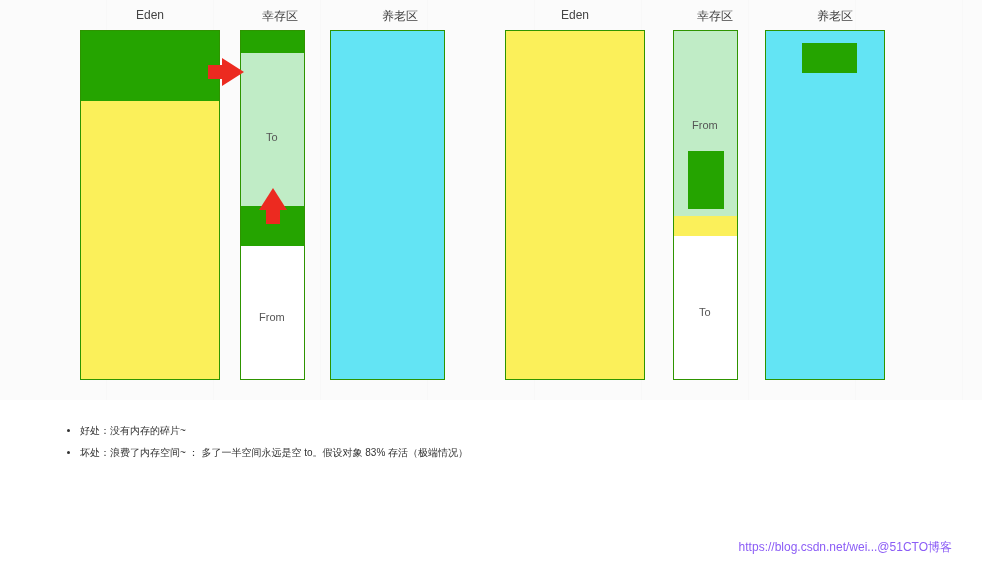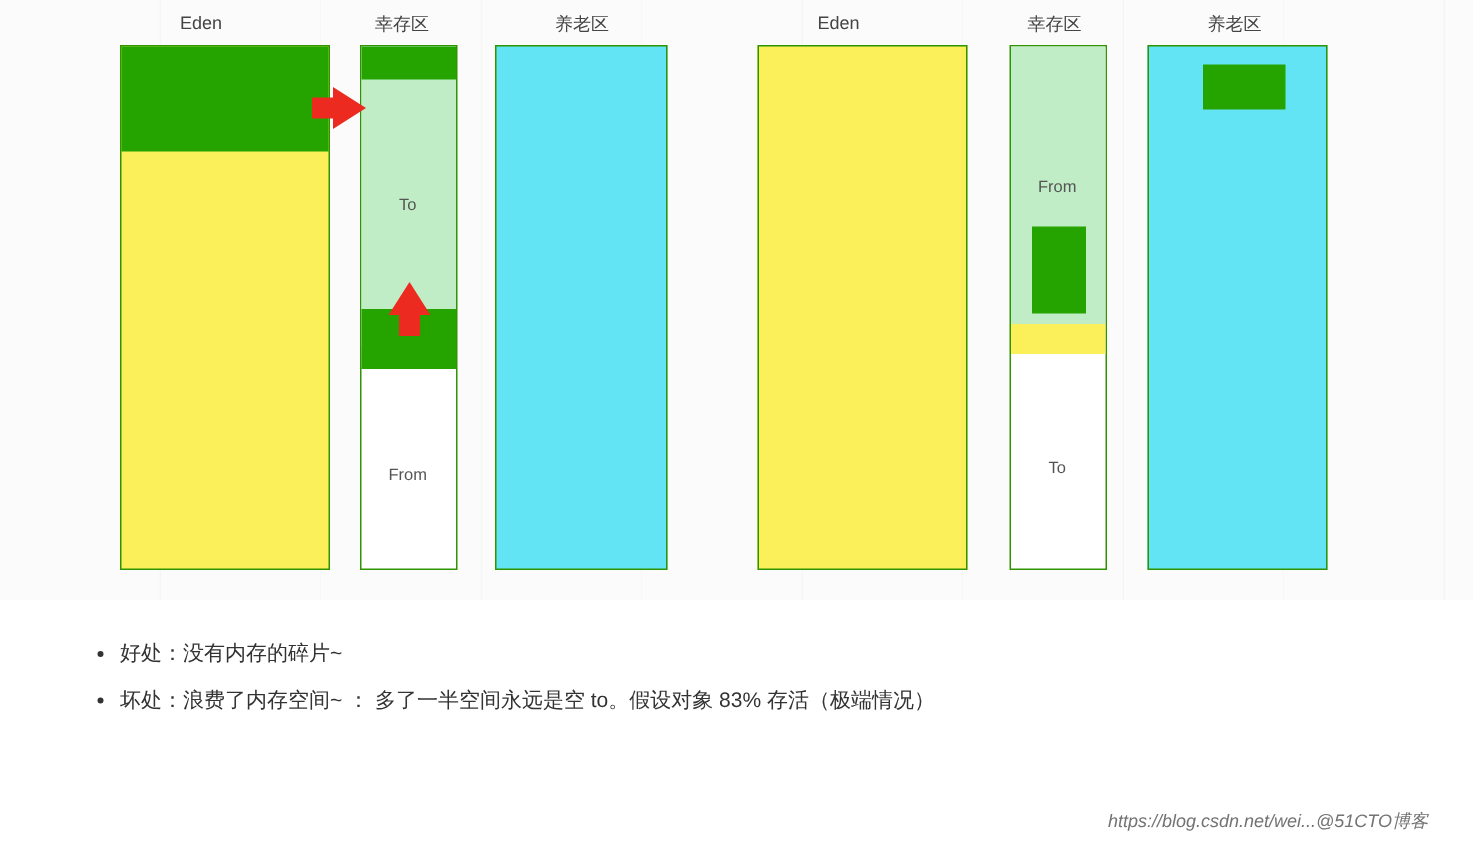--- a/index.html
+++ b/index.html
@@ -1,37 +1,37 @@
 <!DOCTYPE html>
 <html><head>
 <meta charset="utf-8">
 <style>
   * { box-sizing: border-box; margin: 0; padding: 0; }
   body { font-family: "Microsoft YaHei", Arial, sans-serif; background: #fff; width: 982px; height: 568px; position: relative; }
   .stage { position: relative; width: 100%; height: 400px; background: repeating-linear-gradient(90deg, #fbfbfb, #fbfbfb 106px, #f5f5f5 107px); }
   .group { position: absolute; top: 0; }
-  .col-label { position: absolute; top: 8px; font-size: 12px; color: #444; }
+  .col-label { position: absolute; top: 8px; font-size: 12px; color: #444; text-align: center; }
   .box { position: absolute; border: 1.5px solid #2e9400; }
   .eden { background: #fbf05a; }
   .eden-top { position:absolute; top:0; left:0; right:0; background:#25a400; }
   .surv-outer { background:#fff;padding-left:28px; }
   .to-area { position:absolute; top:0; left:0; right:0; background:#c0ecc6; }
   .to-green-top { position:absolute; top:0; left:0; right:0; background:#25a400; }
   .green-block { position:absolute; background:#25a400; }
   .old { background:#63e4f4; }
   .lbl { position:absolute; font-size:11px; color:#555; }
   .arrow-right { position:absolute; width:0; height:0; border-top:14px solid transparent; border-bottom:14px solid transparent; border-left:22px solid #ec2a20; }
   .arrow-right::before { content:""; position:absolute; left:-36px; top:-7px; width:16px; height:14px; background:#ec2a20; }
   .arrow-up { position:absolute; width:0; height:0; border-left:14px solid transparent; border-right:14px solid transparent; border-bottom:22px solid #ec2a20; }
   .arrow-up::before { content:""; position:absolute; top:20px; left:-7px; width:14px; height:16px; background:#ec2a20; }
   .yellow-strip { background:#fbf05a; position:absolute; }
-  .text-block { padding: 20px 60px 0 60px; font-size:14px; color:#333; line-height:2.2; }
+  .text-block { padding: 20px 60px 0 60px; font-size:10px; color:#333; line-height:2.2; }
   ul { list-style: disc; padding-left: 20px; }
   .footer { margin-top: 28px; }
-  .watermark { position:absolute; right:30px; bottom:12px; color:#737373; font-size:12px; font-style:italic; }
+  .watermark { position:absolute; right:30px; bottom:12px; color:#8b5cf6; font-size:12px; }
 </style>
 </head>
 <body>
 
 <div class="stage">
 
   <div class="group" style="left:80px; width:370px;">
     <div class="col-label" style="left:40px; width:60px;">Eden</div>
     <div class="col-label" style="left:170px; width:60px;">幸存区</div>
     <div class="col-label" style="left:290px; width:60px;">养老区</div>

